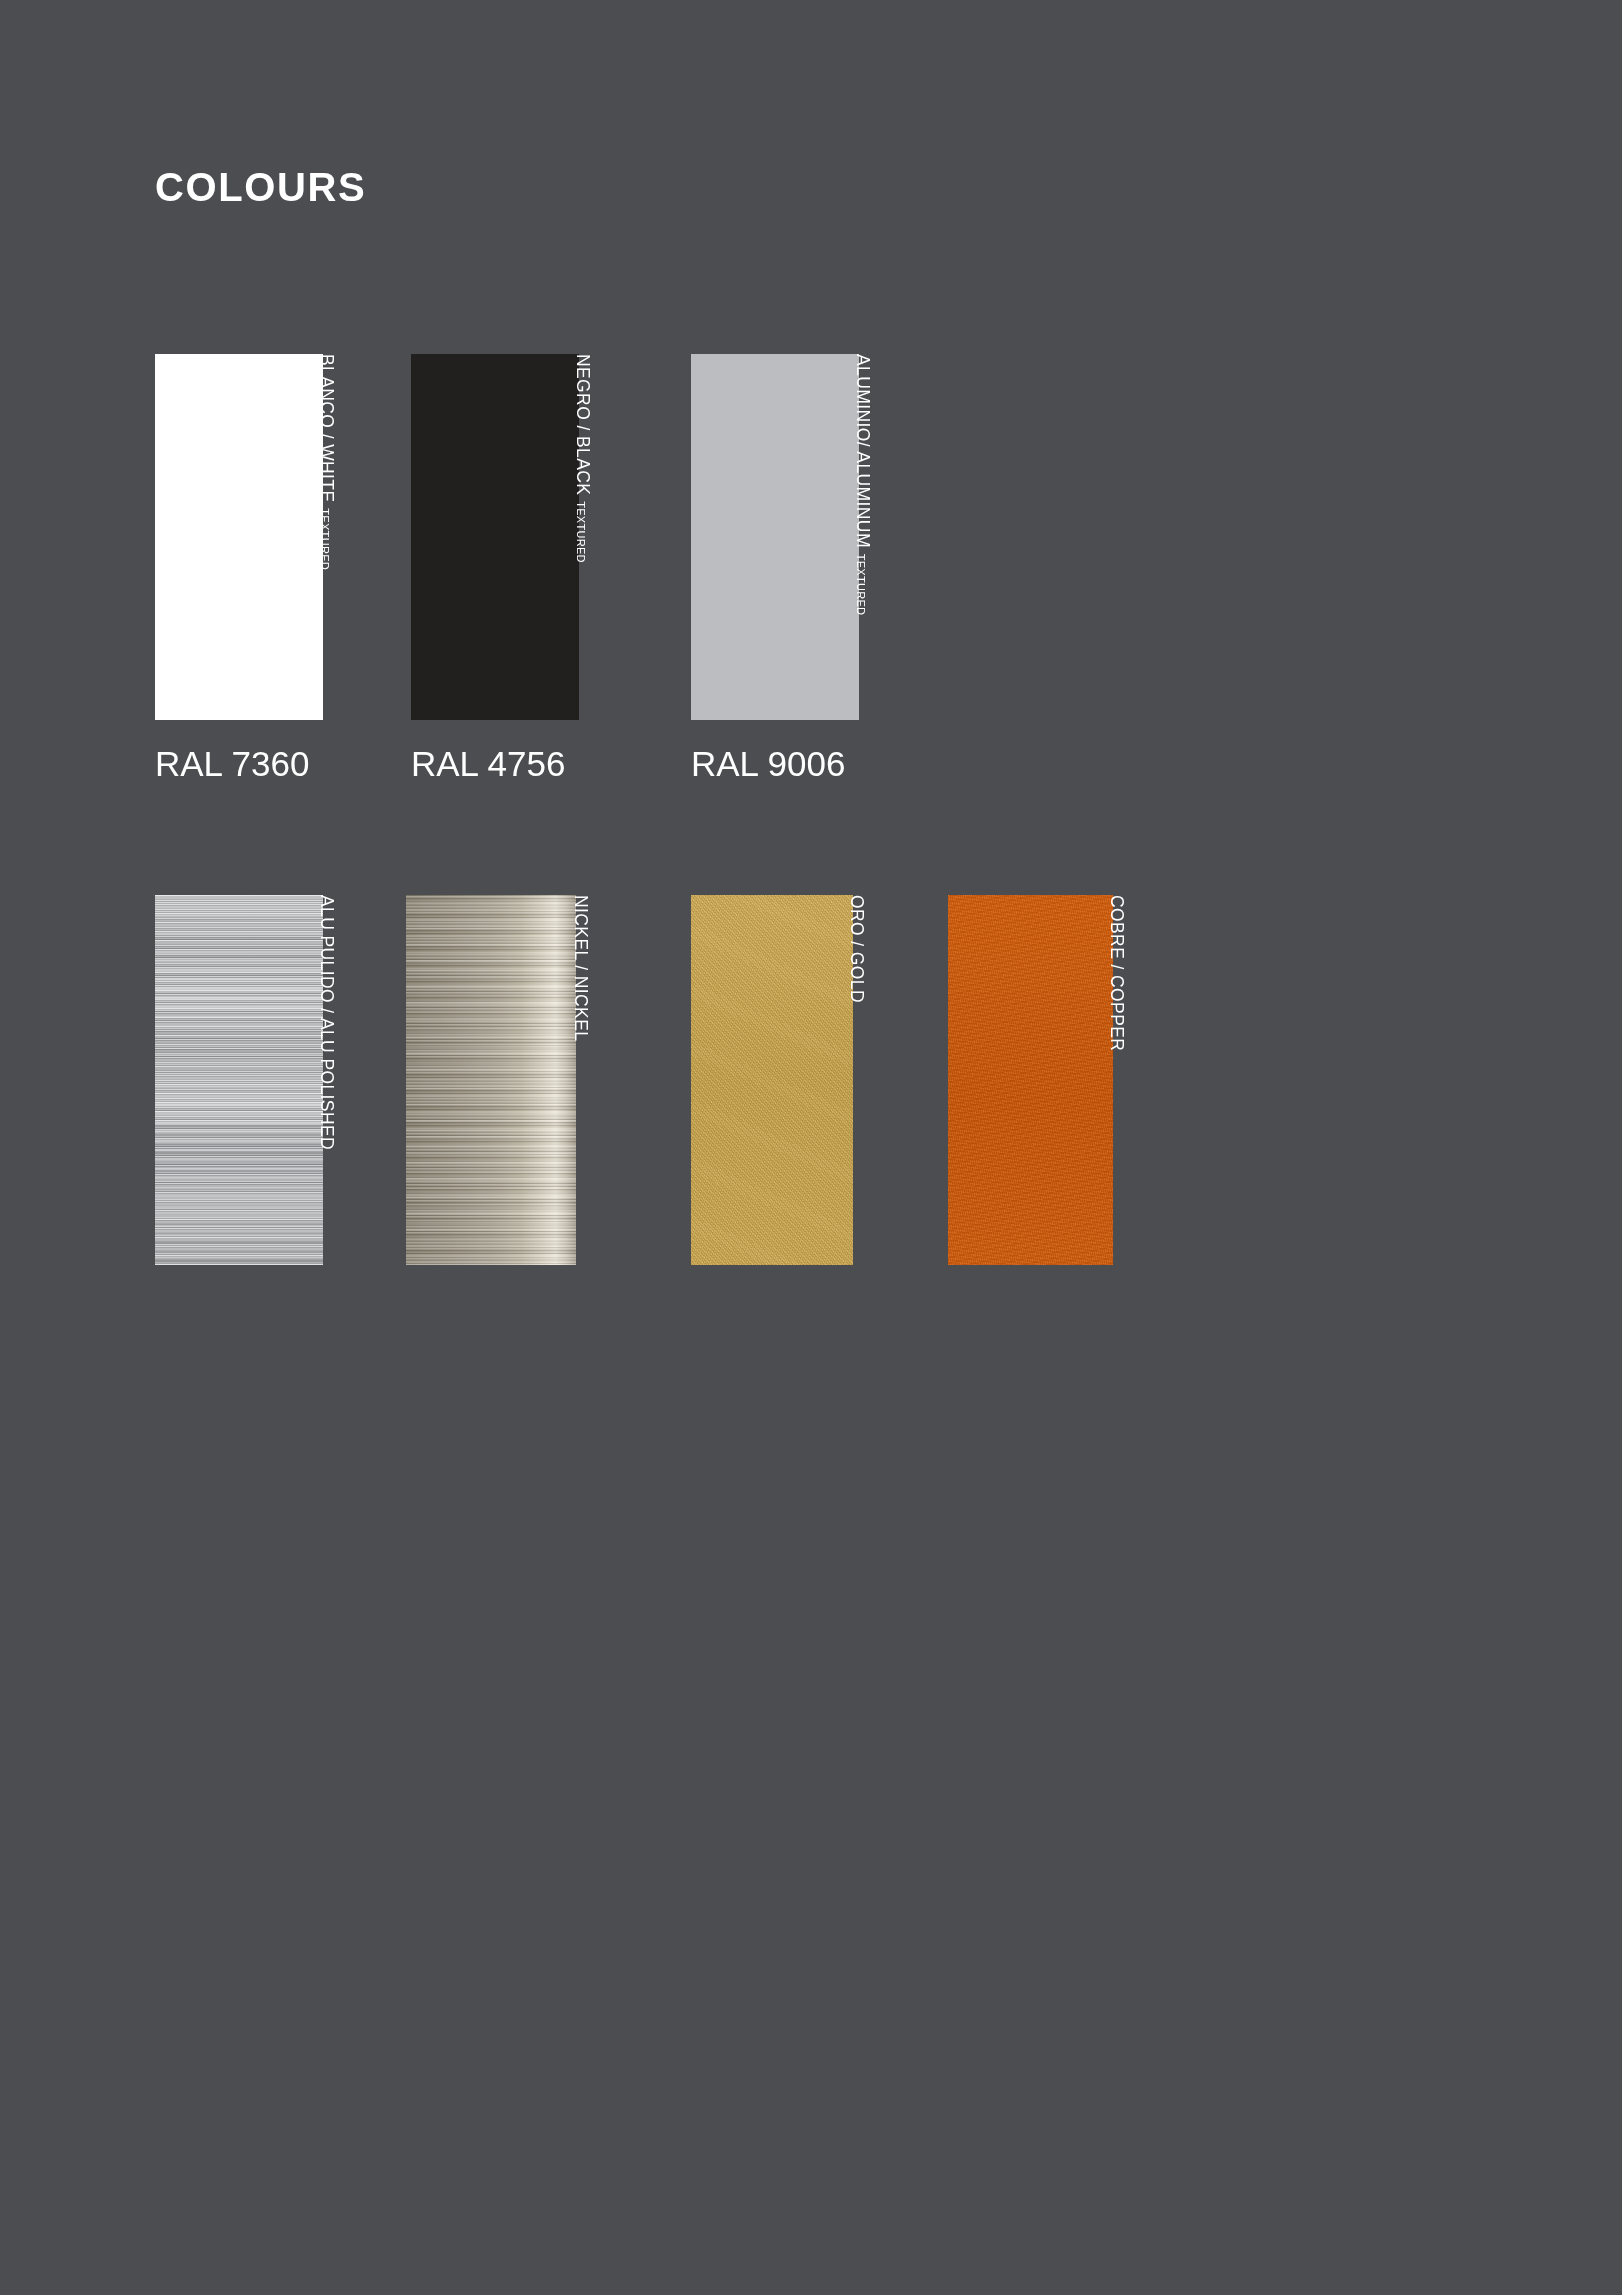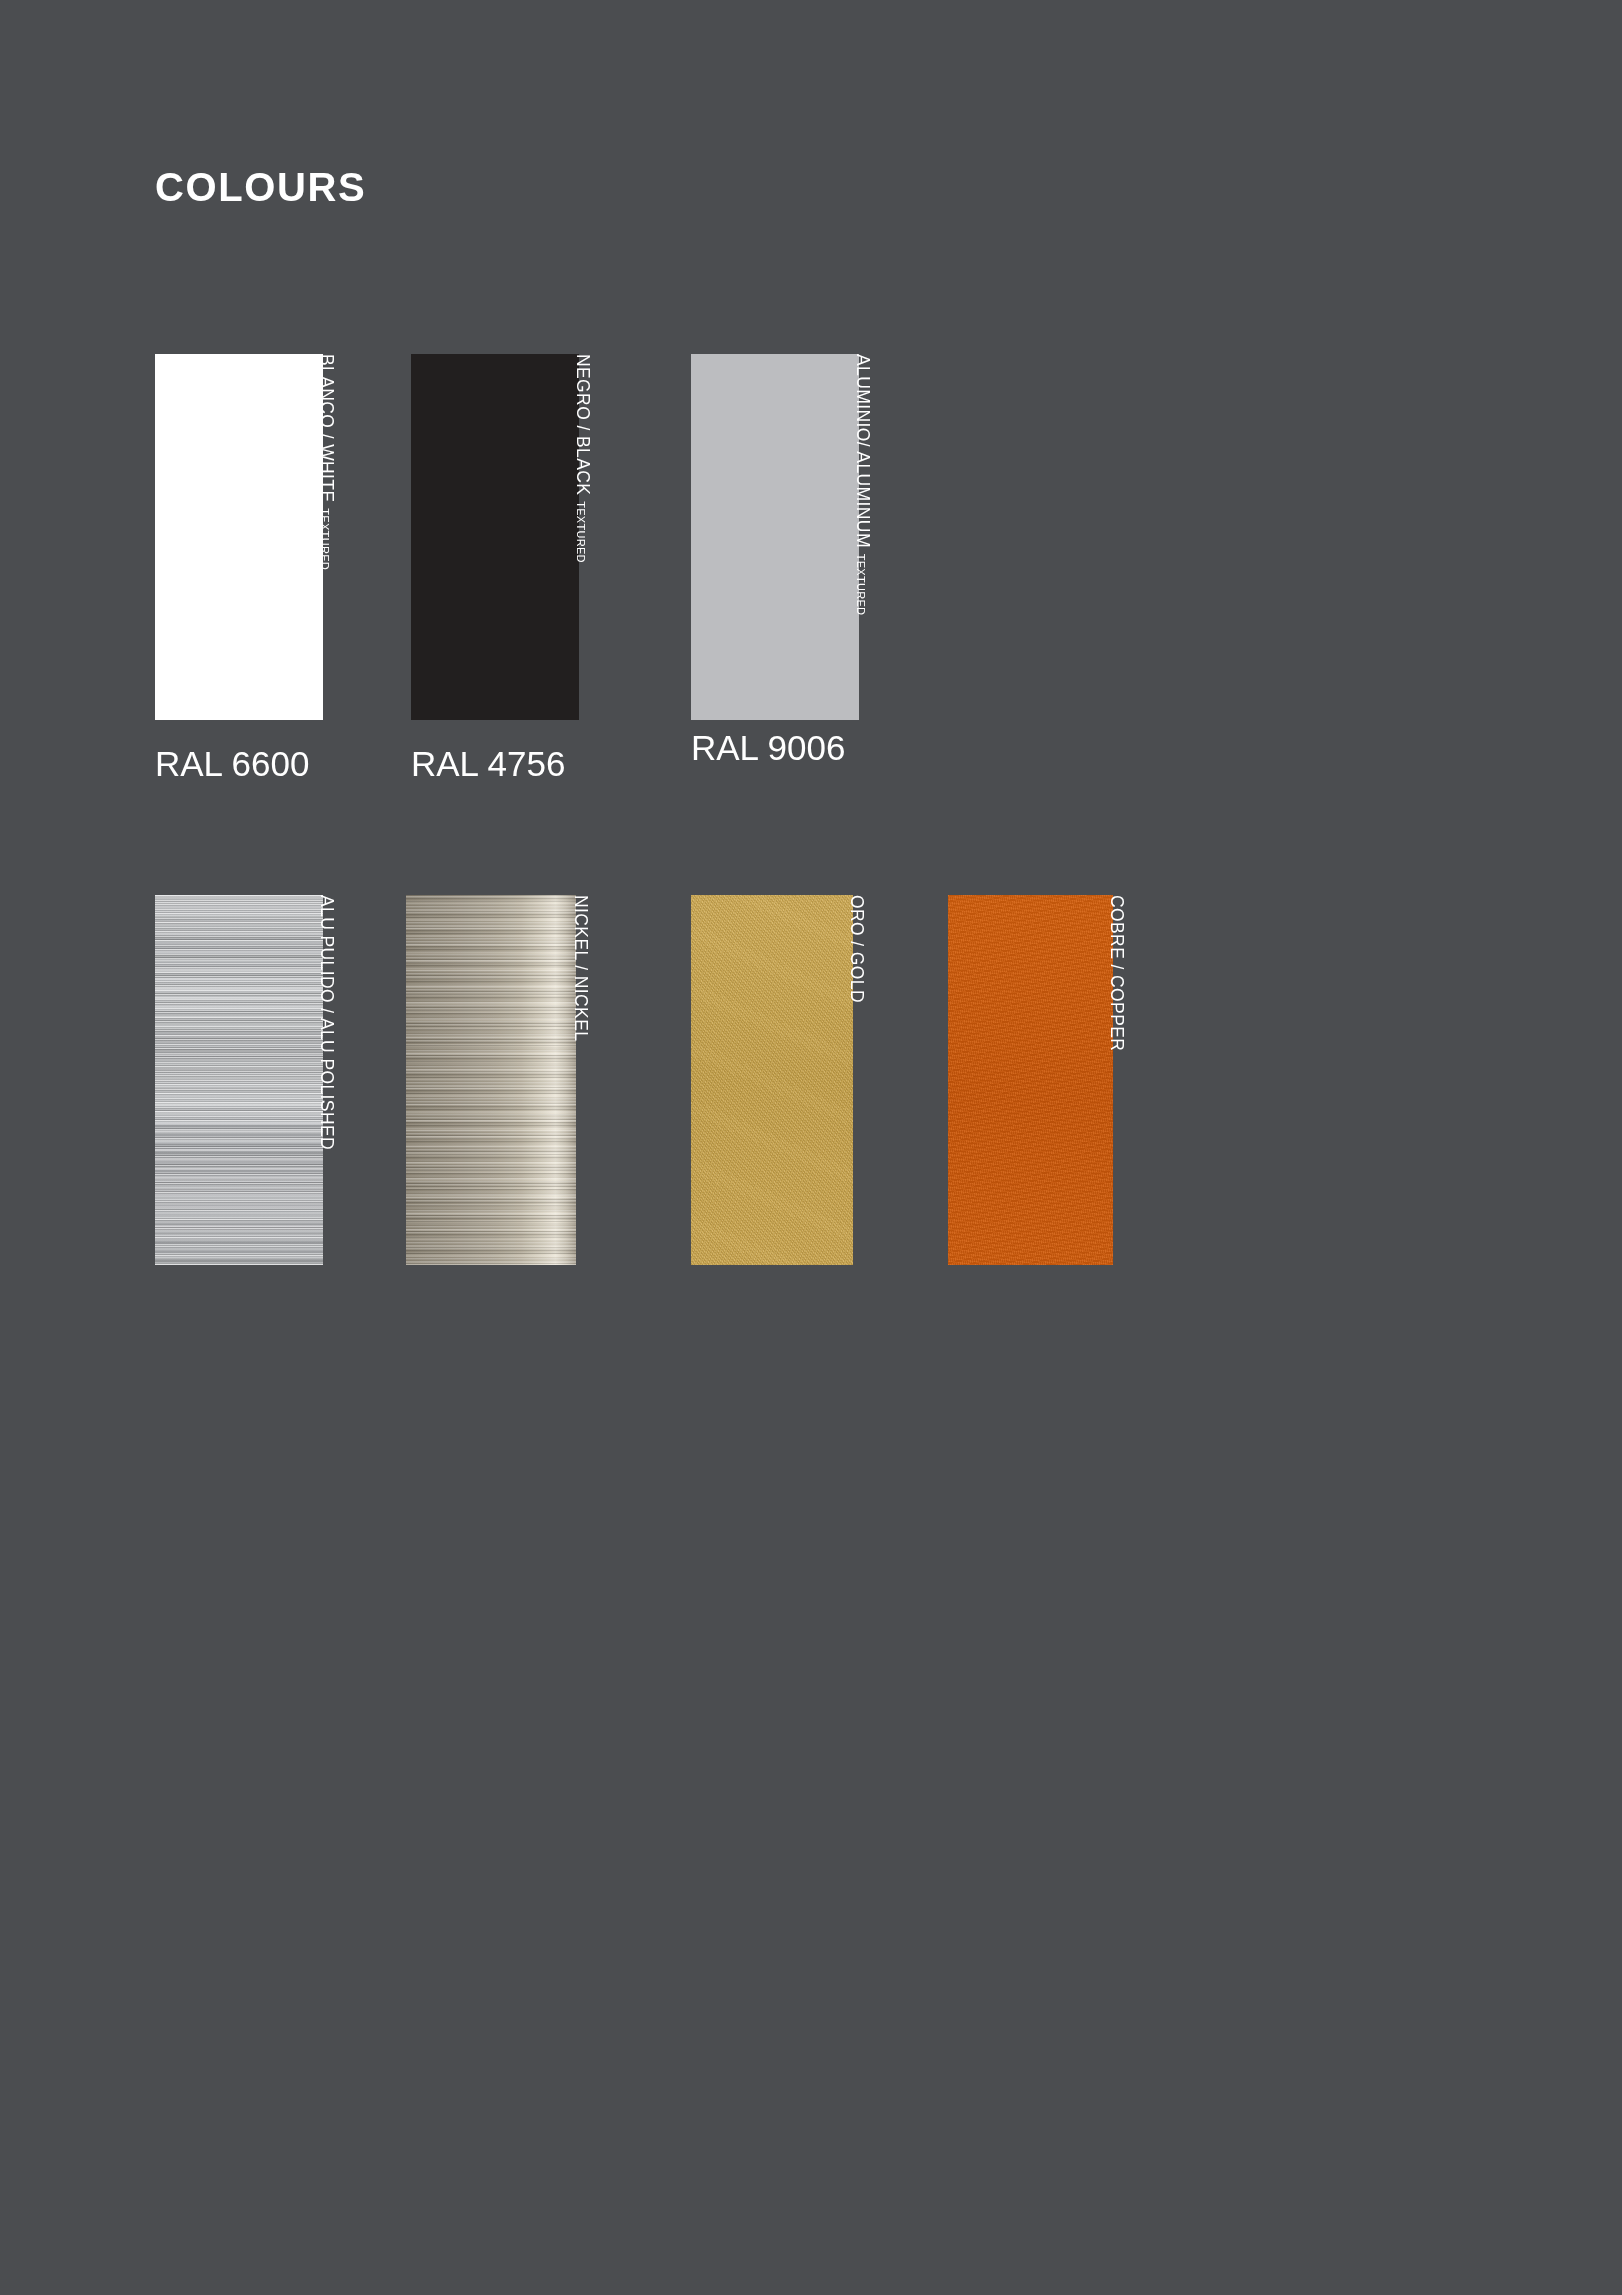--- a/index.html
+++ b/index.html
@@ -172,21 +172,21 @@
 <div class="swatch-row" id="row-1">
 
   <div class="swatch-cell" style="left:155px;">
     <div class="swatch-chip" style="width:168px;height:366px;">
       <div class="tex-flat" style="background:#ffffff;"></div>
     </div>
     <div class="swatch-caption" style="left:180px;">
       <span class="caption-main">BLANCO / WHITE</span>
       <span class="caption-sub">TEXTURED</span>
     </div>
-    <div class="swatch-code" style="top:392px;">RAL 6600</div>
+    <div class="swatch-code" style="top:392px;">RAL 7360</div>
   </div>
 
   <div class="swatch-cell" style="left:411px;">
     <div class="swatch-chip" style="width:168px;height:366px;">
       <div class="tex-flat" style="background:#221f1f;"></div>
     </div>
     <div class="swatch-caption" style="left:180px;">
       <span class="caption-main">NEGRO / BLACK</span>
       <span class="caption-sub">TEXTURED</span>
     </div>
@@ -194,21 +194,21 @@
   </div>
 
   <div class="swatch-cell" style="left:691px;">
     <div class="swatch-chip" style="width:168px;height:366px;">
       <div class="tex-flat" style="background:#bcbdc0;"></div>
     </div>
     <div class="swatch-caption" style="left:180px;">
       <span class="caption-main">ALUMINIO/ ALUMINUM</span>
       <span class="caption-sub">TEXTURED</span>
     </div>
-    <div class="swatch-code" style="top:376px;">RAL 9006</div>
+    <div class="swatch-code" style="top:392px;">RAL 9006</div>
   </div>
 
 </div>
 
 <div class="swatch-row" id="row-2">
 
   <div class="swatch-cell" style="left:155px;">
     <div class="swatch-chip" style="width:168px;height:370px;">
       <div class="tex-alu-polished"></div>
     </div>

